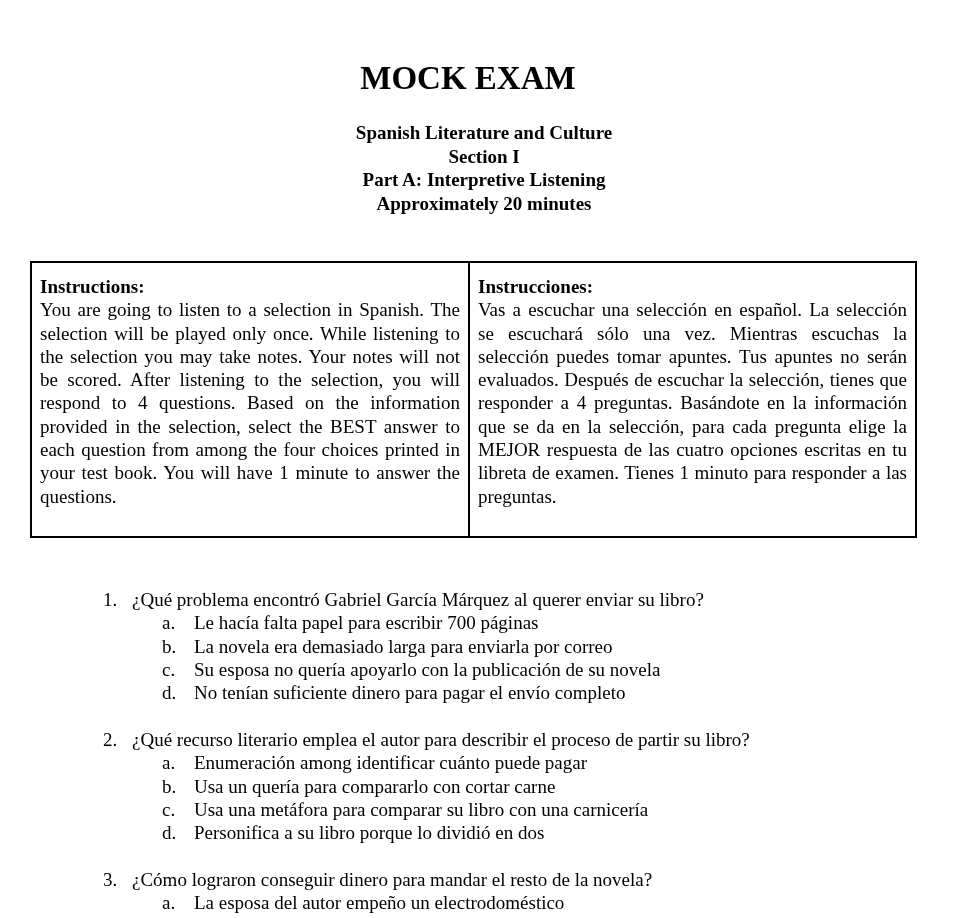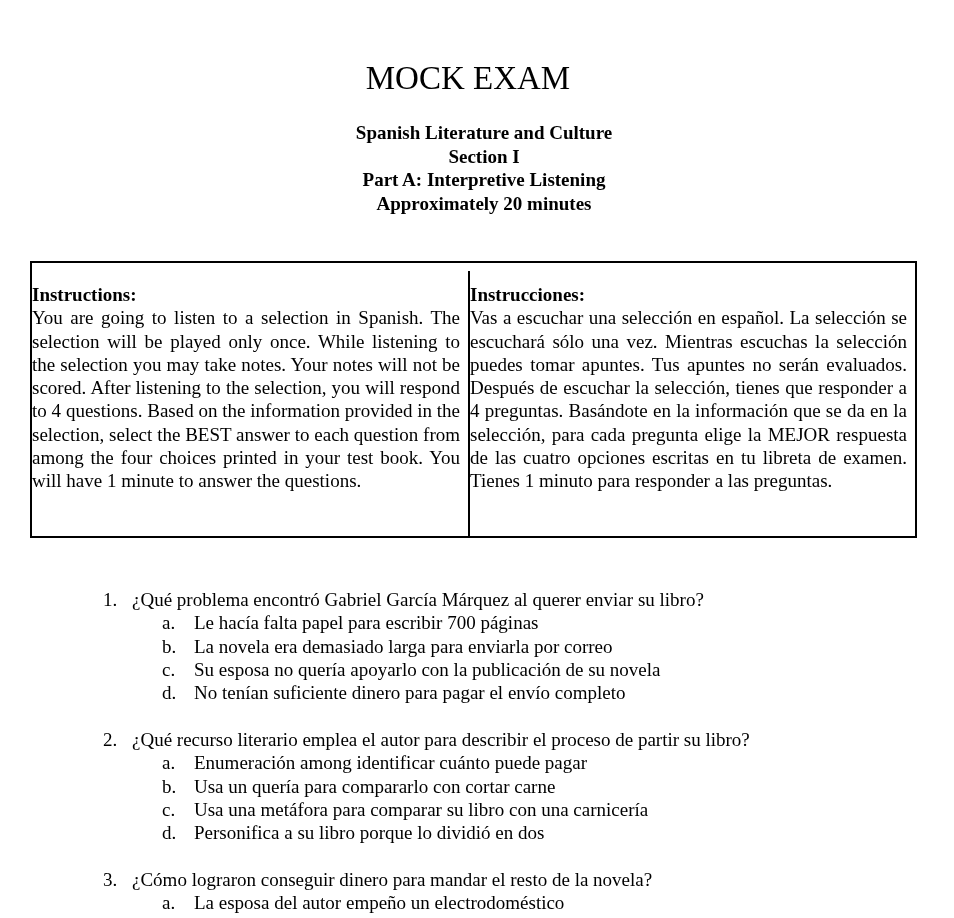--- a/index.html
+++ b/index.html
@@ -14,21 +14,21 @@
       position: relative;
       font-family: "Liberation Serif", "DejaVu Serif", serif;
       color: #000000;
     }
     .title {
       position: absolute;
       left: 0;
       top: 58px;
       width: 936px;
       text-align: center;
-      font-weight: normal;
+      font-weight: bold;
       font-size: 33px;
       line-height: 40px;
     }
     .subtitles {
       position: absolute;
       left: 0;
       top: 121px;
       width: 936px;
       text-align: center;
       font-weight: bold;
@@ -42,25 +42,24 @@
       left: 30px;
       top: 261px;
       width: 887px;
       height: 277px;
       border: 2px solid #000;
       box-sizing: border-box;
       display: flex;
     }
     .instr-cell {
       box-sizing: border-box;
-      padding: 12px 8px 0 0;
+      padding: 12px 8px 0 8px;
       font-size: 19px;
       line-height: 23.3px;
       text-align: justify;
-      margin-top: 8px;
     }
     .instr-cell.left {
       width: 438px;
       border-right: 2px solid #000;
     }
     .instr-cell.right {
       flex: 1;
       border-radius: 18px;
     }
     .instr-cell .heading {

